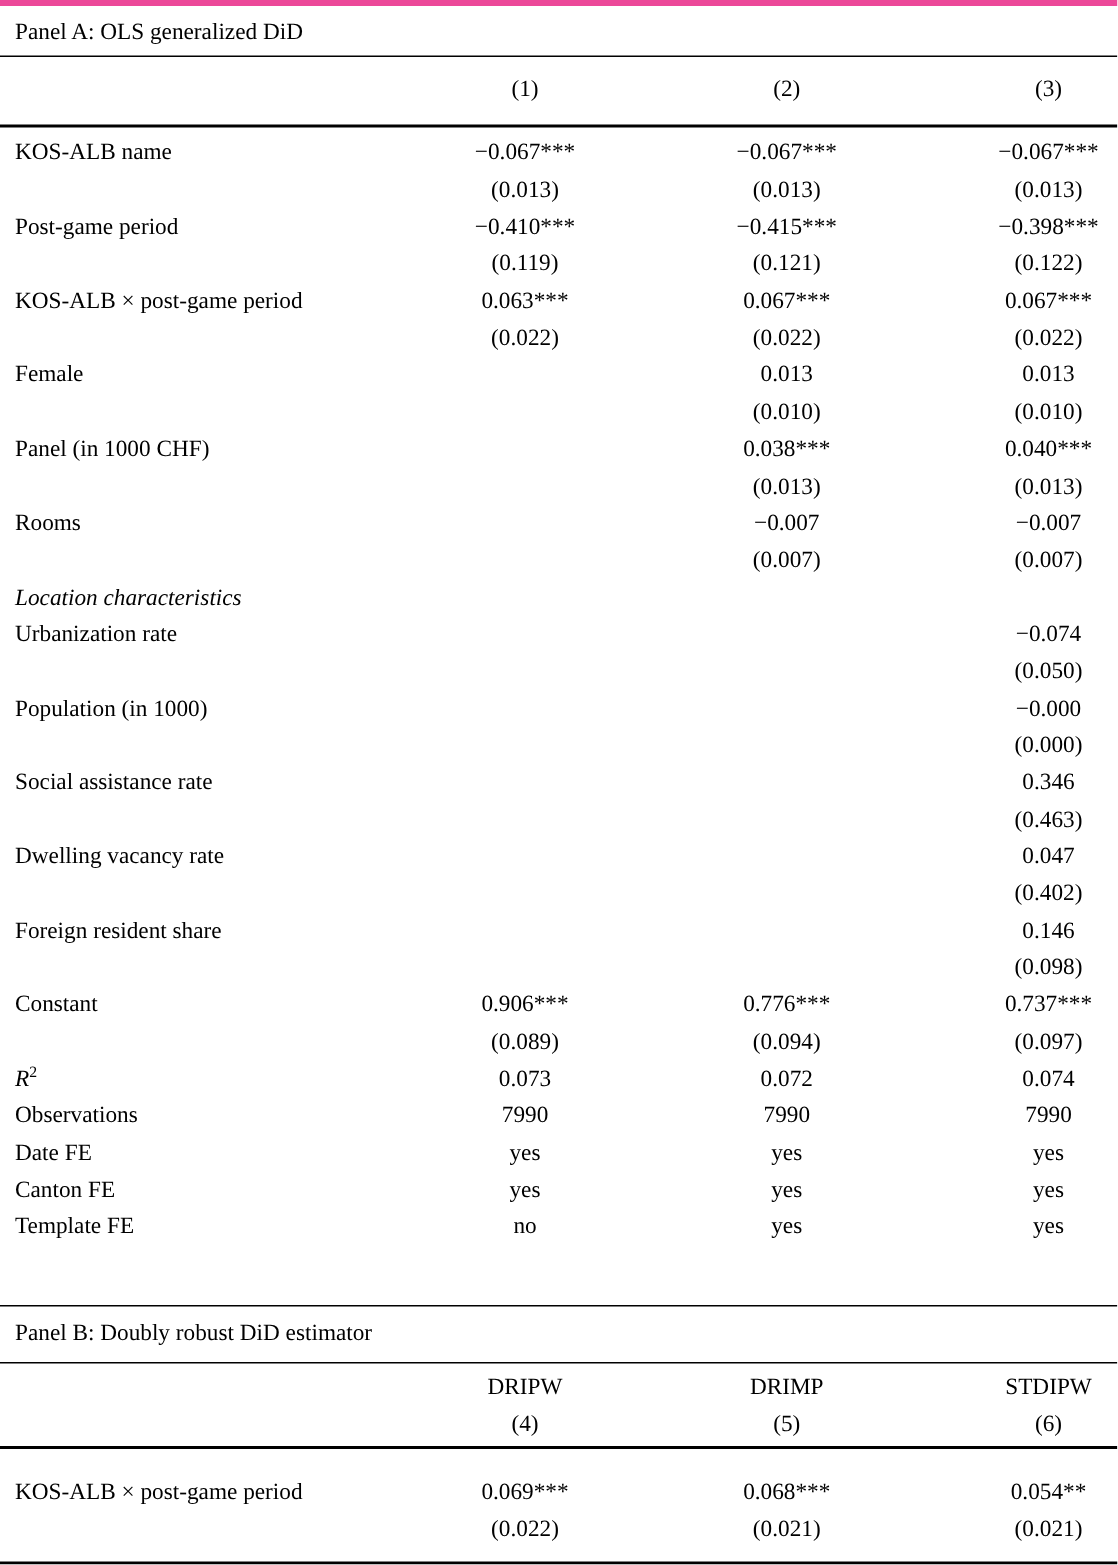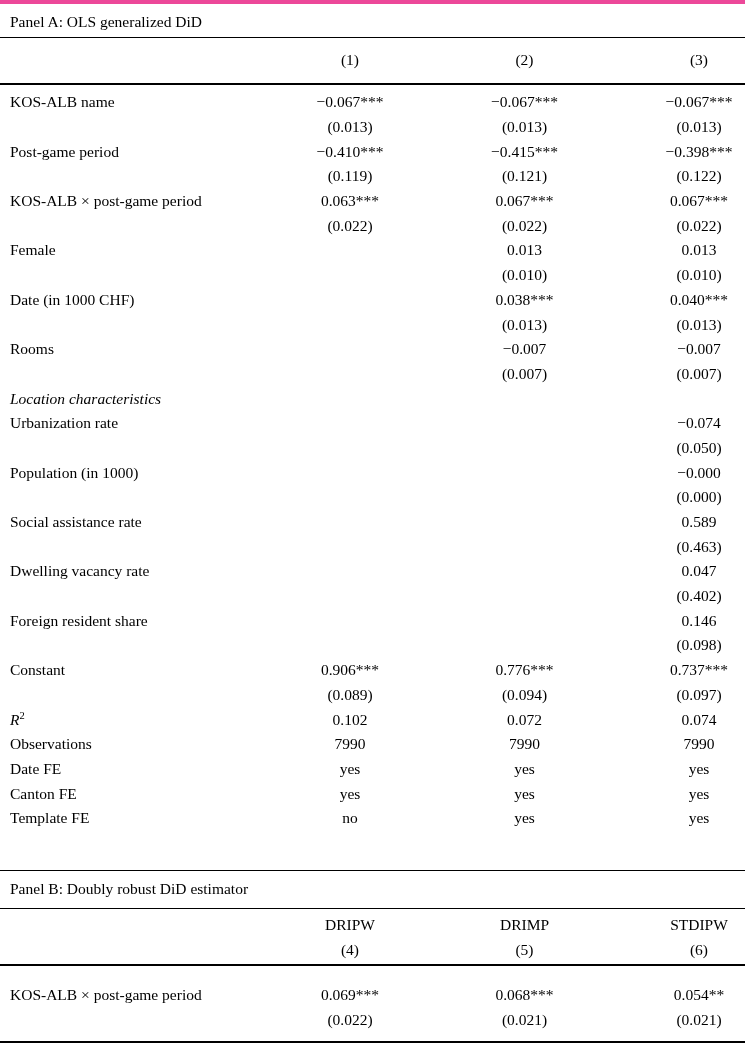--- a/index.html
+++ b/index.html
@@ -123,21 +123,21 @@
         <div class="cell num">0.013</div>
         <div class="cell num">0.013</div>
       </div>
       <div class="grid-row trow">
         <div class="cell label"><span class="lab"></span></div>
         <div class="cell num"></div>
         <div class="cell num">(0.010)</div>
         <div class="cell num">(0.010)</div>
       </div>
       <div class="grid-row trow">
-        <div class="cell label"><span class="lab">Date (in 1000 CHF)</span></div>
+        <div class="cell label"><span class="lab">Panel (in 1000 CHF)</span></div>
         <div class="cell num"></div>
         <div class="cell num">0.038***</div>
         <div class="cell num">0.040***</div>
       </div>
       <div class="grid-row trow">
         <div class="cell label"><span class="lab"></span></div>
         <div class="cell num"></div>
         <div class="cell num">(0.013)</div>
         <div class="cell num">(0.013)</div>
       </div>
@@ -180,21 +180,21 @@
       <div class="grid-row trow">
         <div class="cell label"><span class="lab"></span></div>
         <div class="cell num"></div>
         <div class="cell num"></div>
         <div class="cell num">(0.000)</div>
       </div>
       <div class="grid-row trow">
         <div class="cell label"><span class="lab">Social assistance rate</span></div>
         <div class="cell num"></div>
         <div class="cell num"></div>
-        <div class="cell num">0.589</div>
+        <div class="cell num">0.346</div>
       </div>
       <div class="grid-row trow">
         <div class="cell label"><span class="lab"></span></div>
         <div class="cell num"></div>
         <div class="cell num"></div>
         <div class="cell num">(0.463)</div>
       </div>
       <div class="grid-row trow">
         <div class="cell label"><span class="lab">Dwelling vacancy rate</span></div>
         <div class="cell num"></div>
@@ -226,21 +226,21 @@
         <div class="cell num">0.737***</div>
       </div>
       <div class="grid-row trow">
         <div class="cell label"><span class="lab"></span></div>
         <div class="cell num">(0.089)</div>
         <div class="cell num">(0.094)</div>
         <div class="cell num">(0.097)</div>
       </div>
       <div class="grid-row trow">
         <div class="cell label italic"><span class="lab">R</span><sup>2</sup></div>
-        <div class="cell num">0.102</div>
+        <div class="cell num">0.073</div>
         <div class="cell num">0.072</div>
         <div class="cell num">0.074</div>
       </div>
       <div class="grid-row trow">
         <div class="cell label"><span class="lab">Observations</span></div>
         <div class="cell num">7990</div>
         <div class="cell num">7990</div>
         <div class="cell num">7990</div>
       </div>
       <div class="grid-row trow">

